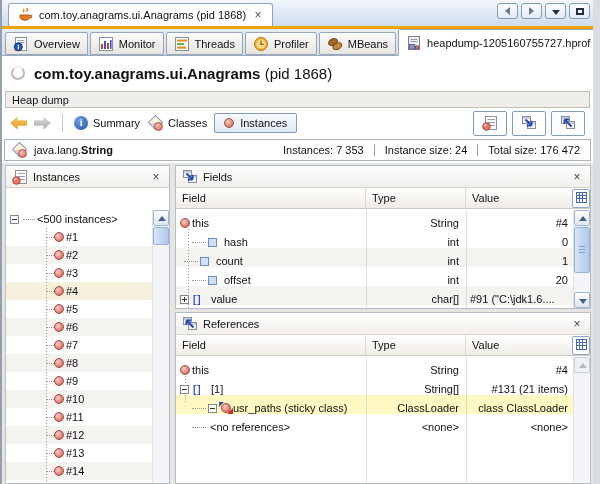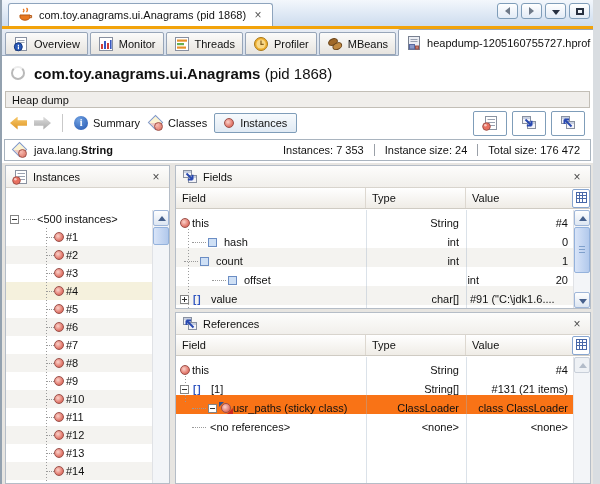--- a/index.html
+++ b/index.html
@@ -77,21 +77,21 @@
   .hbtn{width:18px;height:19px;flex:none;border:1px solid #88a6d0;border-radius:2px;background:#fff;
         display:flex;align-items:center;justify-content:center;margin-right:0}
   .sortasc{width:0;height:0;border-left:4px solid transparent;border-right:4px solid transparent;
            border-bottom:5px solid #6b6b6b;margin-left:7px}
   .tbody{position:absolute;top:44px;left:0;right:17px;bottom:0;overflow:hidden}
   .vl{position:absolute;top:0;bottom:0;width:1px;background:rgba(160,178,198,.38);z-index:3;pointer-events:none}
   .trow{height:19px;display:flex;align-items:flex-end;position:relative}
   .lrow{height:18px;display:flex;align-items:center;padding-left:4px;position:relative}
   .lrow.item{padding-left:40px}
   .stripe{background:#f4f3f0}
-  .sel-blue{background:#f97316}
+  .sel-blue{background:#fef9c3}
   .sel-cream{background:#f5f1dd}
   .c-f{width:190px;display:flex;align-items:center;overflow:hidden;padding-left:4px}
   .c-t{width:100px;text-align:right;padding-right:7px;overflow:hidden;white-space:nowrap}
   .c-v{flex:1;text-align:right;padding-right:5px;overflow:hidden;white-space:nowrap}
   .v-left{text-align:left;padding-left:4px}
   .lbl{margin-left:2px;white-space:nowrap}
   .handle{width:9px;height:9px;border:1px solid #848484;background:#fff;position:relative;flex:none;margin-right:4px}
   .handle::before{content:"";position:absolute;left:1px;right:1px;top:3px;height:1px;background:#333}
   .h-plus::after{content:"";position:absolute;top:1px;bottom:1px;left:3px;width:1px;background:#333}
   .dash{height:0;border-top:1px dotted #9a9a9a;flex:none}
@@ -433,21 +433,21 @@
           <div class="trow stripe">
             <div class="c-f" style="padding-left: 8px;">
               <span class="dash d14"></span>
               <span class="ic-sq"></span>
               <span class="lbl">count</span>
             </div>
             <div class="c-t">int</div>
             <div class="c-v">1</div>
           </div>
           <div class="trow">
-            <div class="c-f" style="padding-left: 16px; margin-left: 20px;">
+            <div class="c-f" style="padding-left: 16px;">
               <span class="dash d14"></span>
               <span class="ic-sq"></span>
               <span class="lbl">offset</span>
             </div>
             <div class="c-t">int</div>
             <div class="c-v">20</div>
           </div>
           <div class="trow stripe">
             <div class="c-f" style="padding-left: 4px;">
               <span class="handle h-plus"></span>

